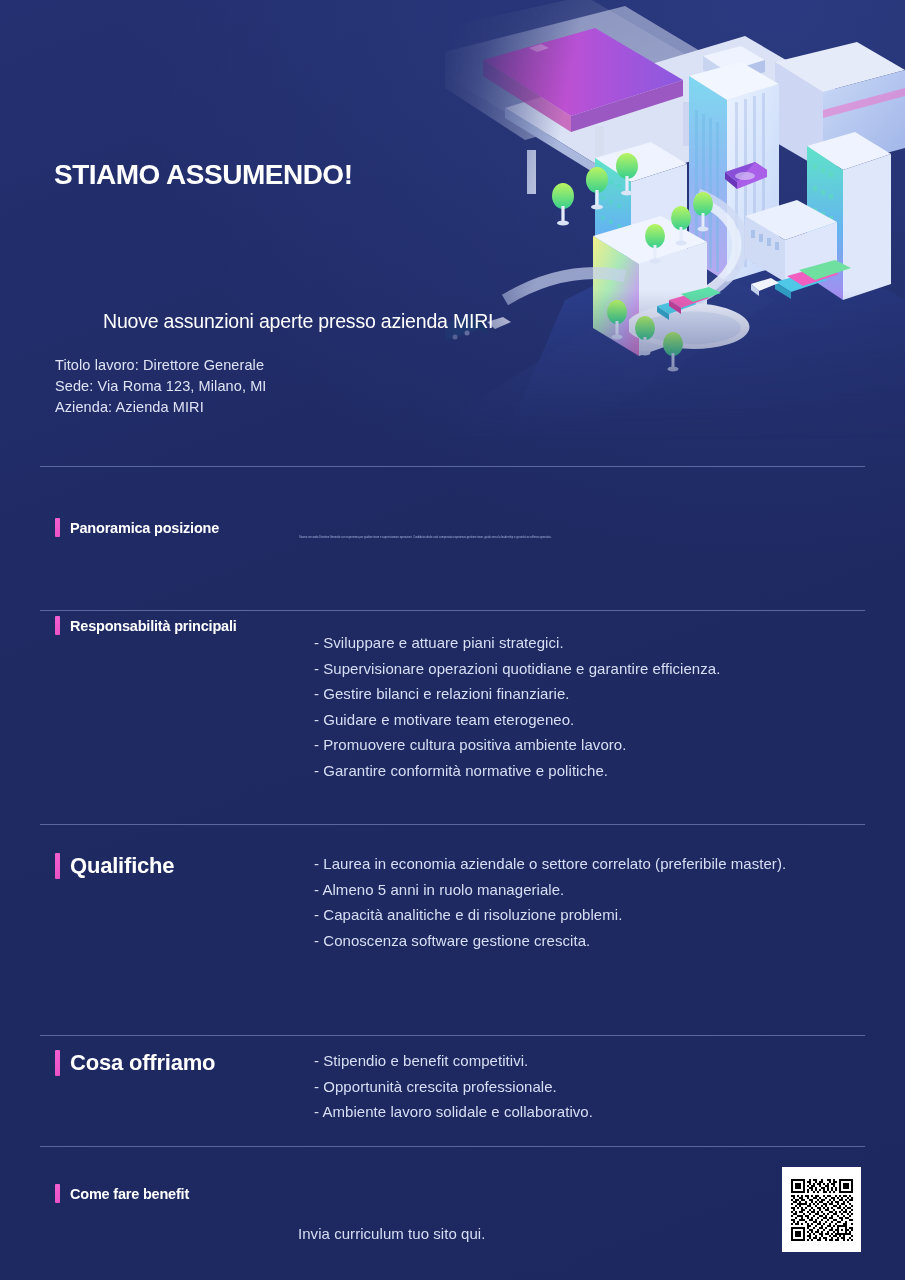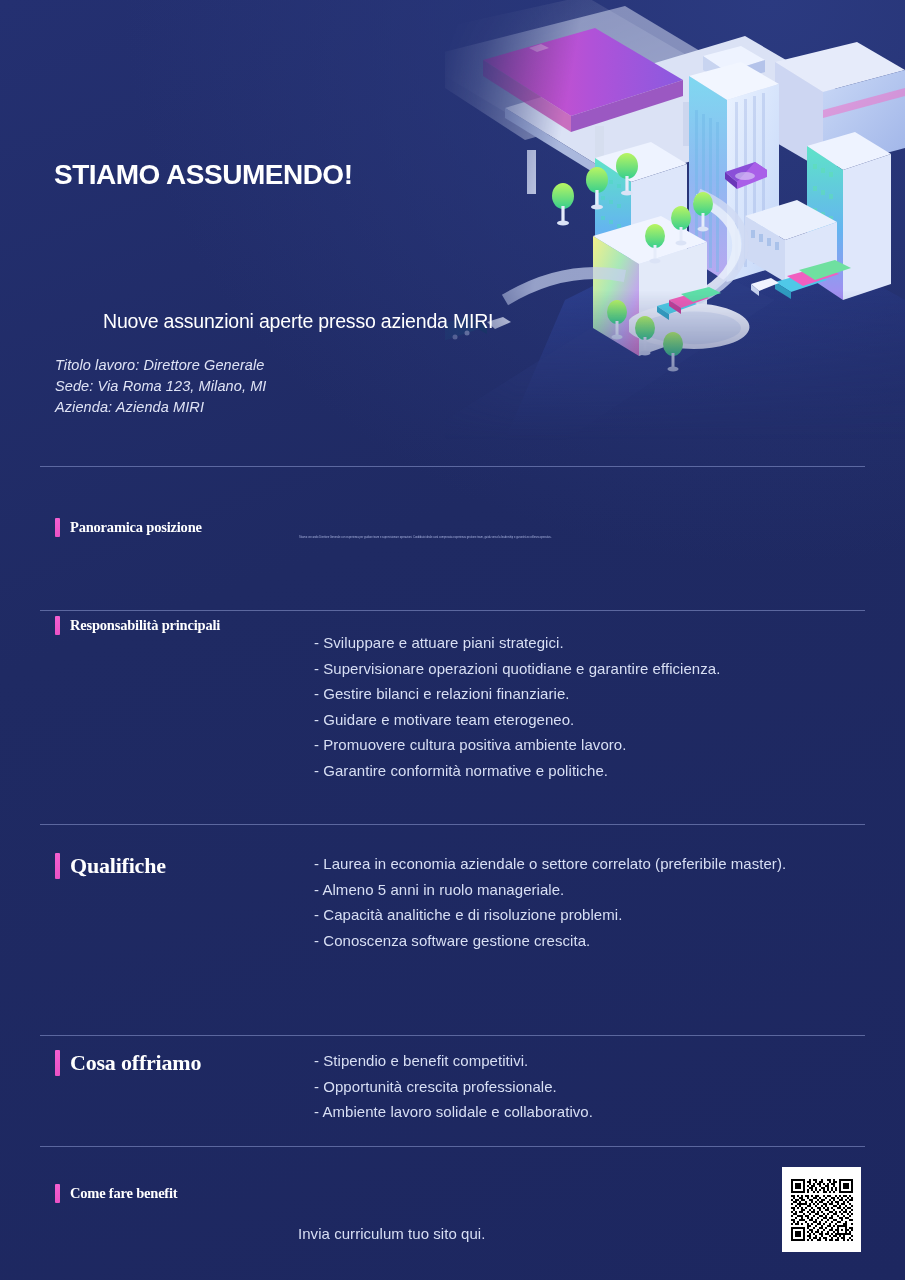--- a/index.html
+++ b/index.html
@@ -45,41 +45,41 @@
   .subhead{
     position:absolute;left:55px;top:310px;
     font-size:19.5px;font-weight:normal;color:#ffffff;
     letter-spacing:-0.2px;white-space:nowrap;margin-left:48px;
   }
   .meta{
     position:absolute;left:55px;top:355px;
     font-size:14.5px;color:#dfe3f5;line-height:21px;
     letter-spacing:.1px;
   }
-  .meta div{white-space:nowrap;font-style:italic;}
+  .meta div{white-space:nowrap;}
 
   
   .rule{
     position:absolute;left:40px;width:825px;height:1px;
     background:#8e9bd2;opacity:.55;
   }
 
   
   .sec{position:absolute;left:40px;width:828px;}
   .sec-head{
     position:absolute;left:15px;
     display:flex;align-items:center;gap:10px;
     white-space:nowrap;
   }
   .bar{
     width:5px;border-radius:1px;
     background:linear-gradient(180deg,#f45fd0 0%,#ea52c5 100%);
     flex:0 0 5px;
   }
-  .sec-title{color:#ffffff;font-weight:bold;letter-spacing:-0.2px;font-family:Liberation Serif, serif;}
+  .sec-title{color:#ffffff;font-weight:bold;letter-spacing:-0.2px;}
   .t-sm{font-size:14.5px;}
   .t-lg{font-size:22px;}
   .bar-sm{height:19px;}
   .bar-lg{height:26px;}
 
   .bullets{
     position:absolute;left:258px;
     color:#d8dff4;font-size:15px;line-height:25.6px;
     letter-spacing:.05px;
   }

